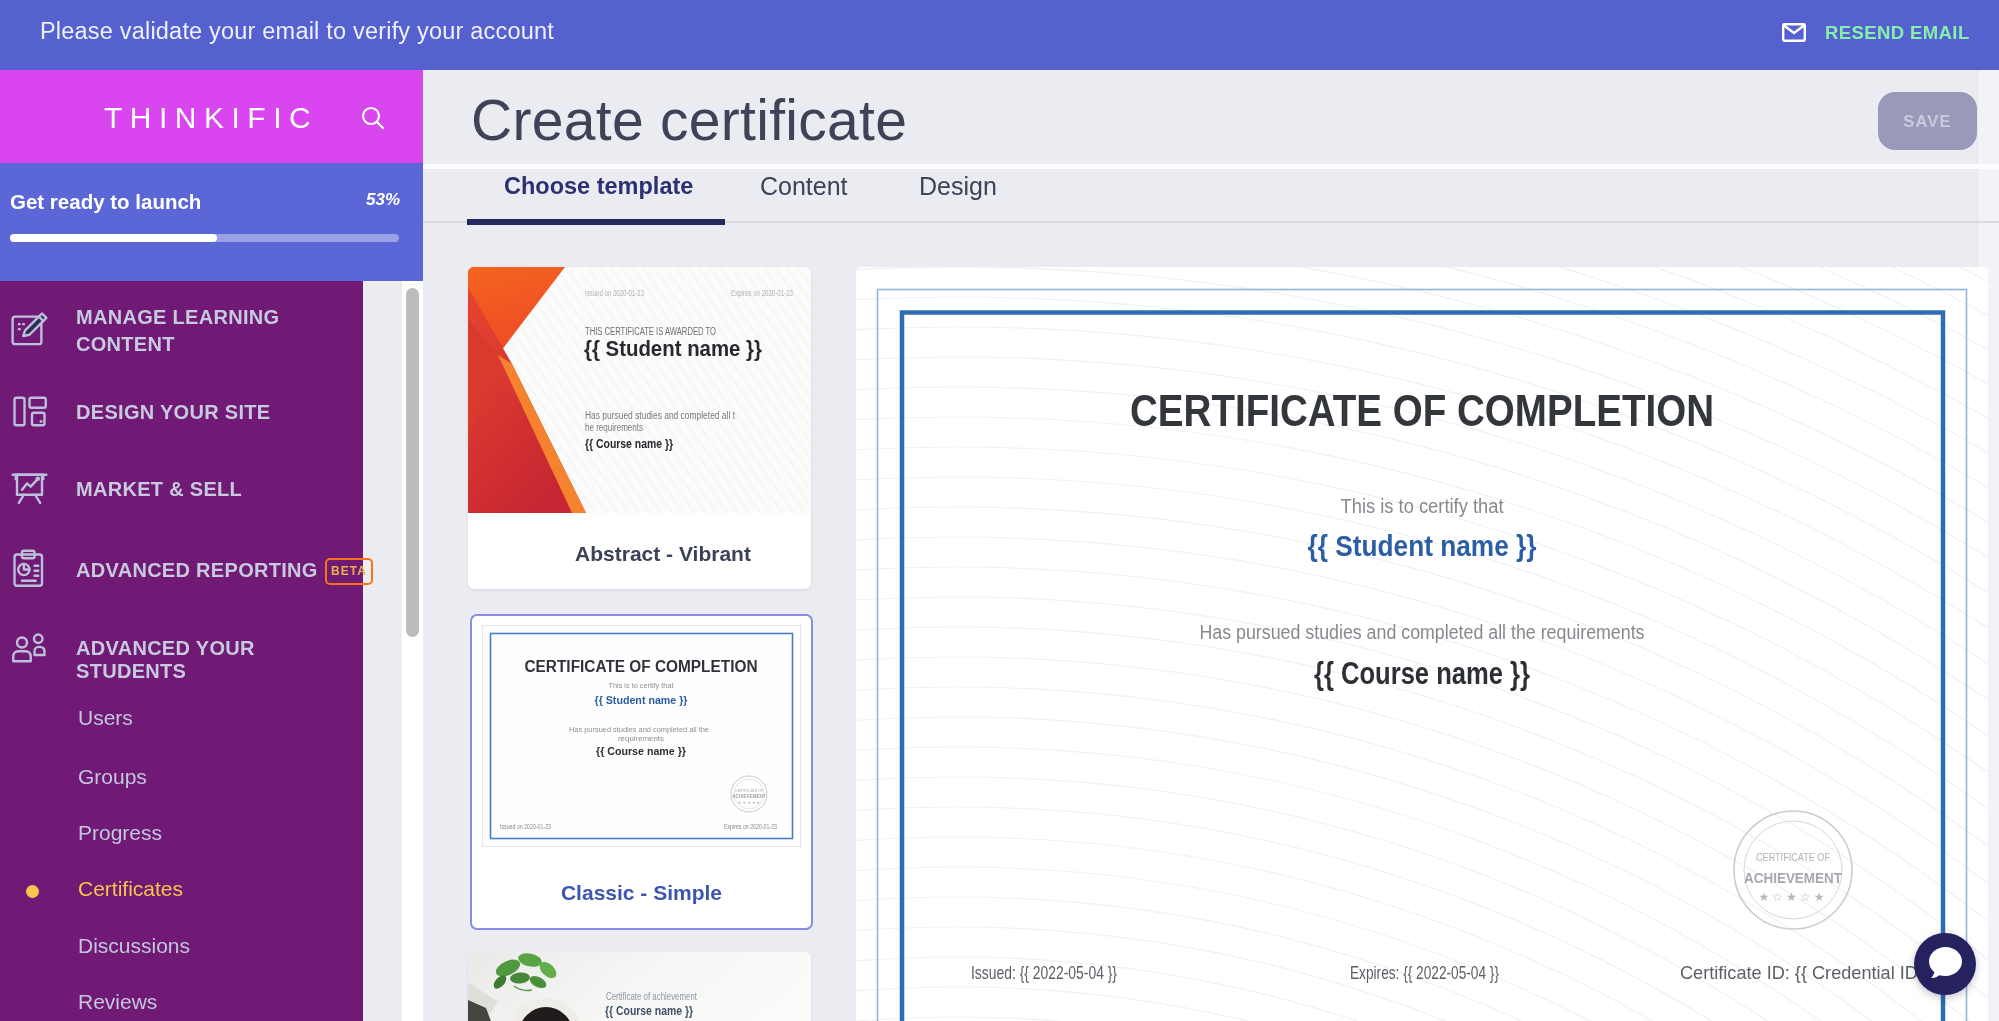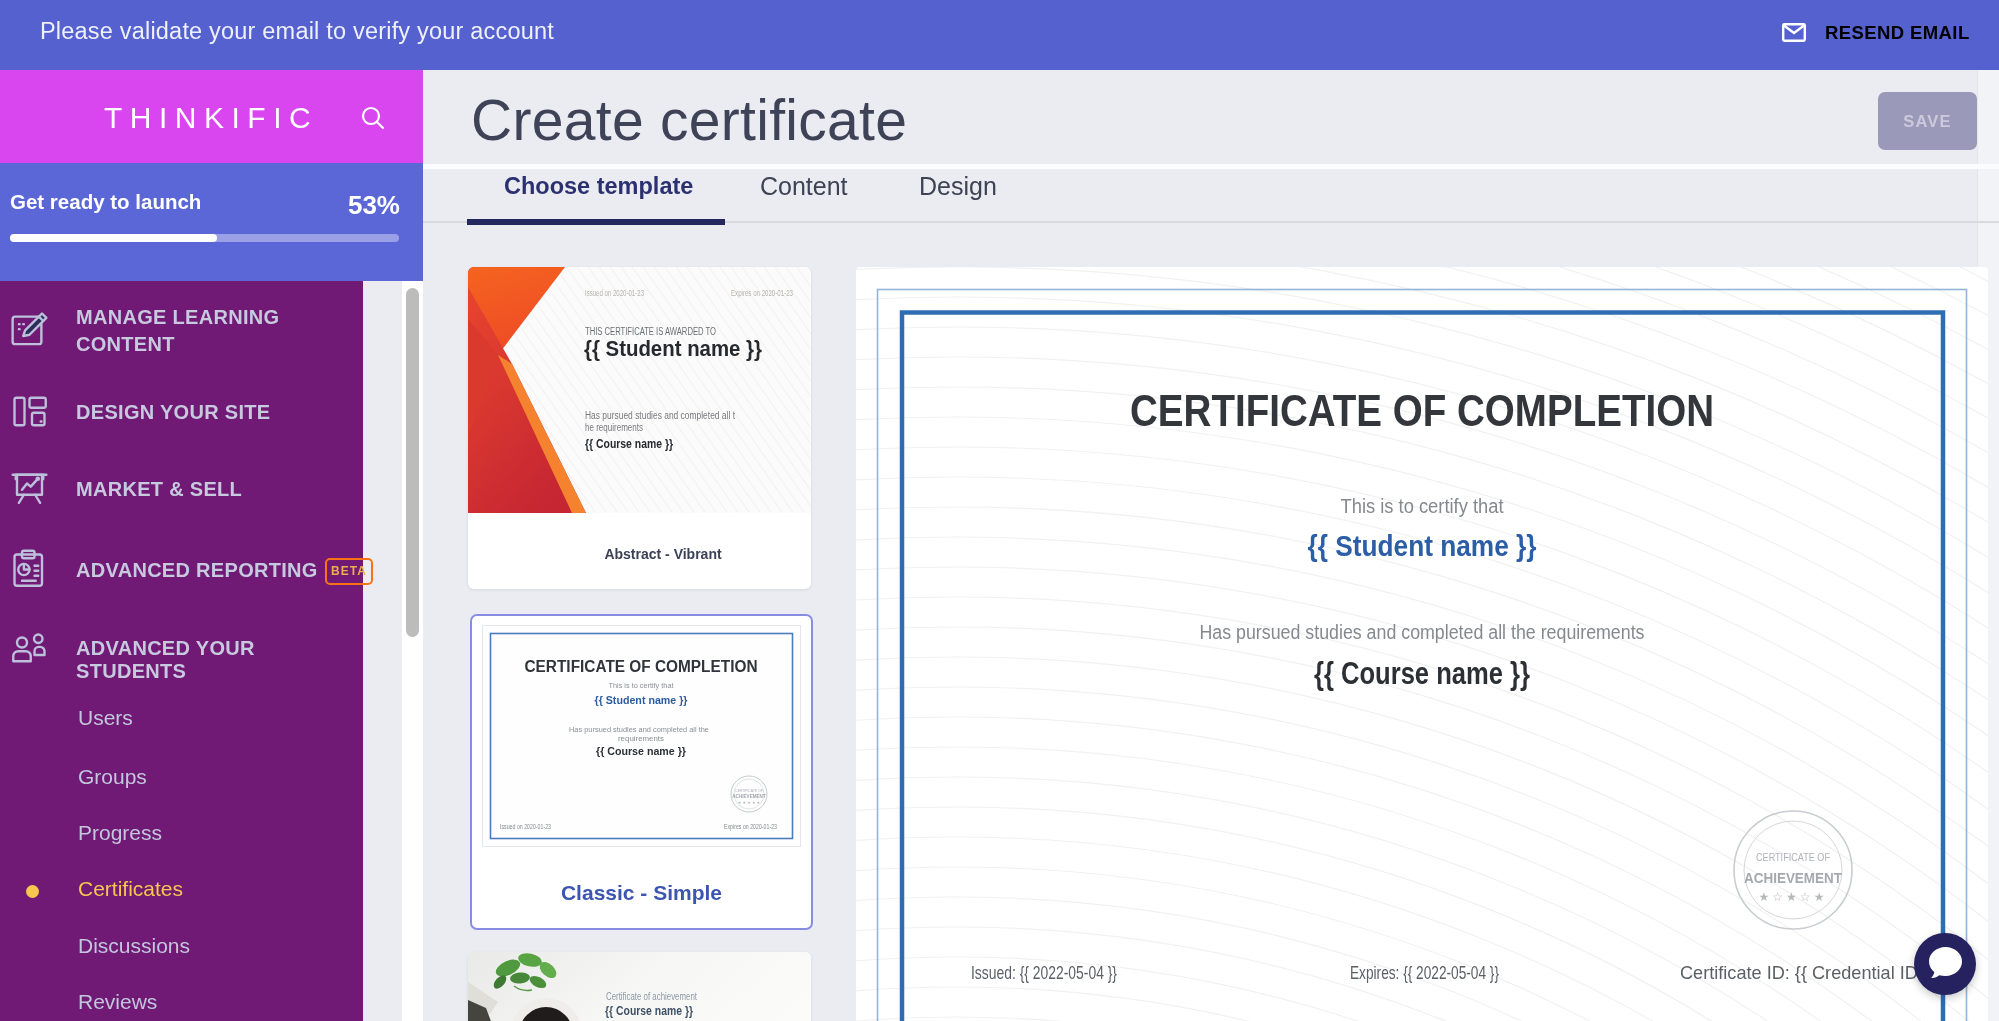--- a/index.html
+++ b/index.html
@@ -3,53 +3,53 @@
 <meta charset="utf-8">
 <style>
   * { margin:0; padding:0; box-sizing:border-box; }
   html,body { width:1999px; height:1021px; overflow:hidden; }
   body { position:relative; background:#ebecf1; font-family:"Liberation Sans", sans-serif; }
   .abs { position:absolute; }
 
   
   #banner { left:0; top:0; width:1999px; height:70px; background:#5661d0; }
   #banner .msg { left:20px; top:18px; font-size:23.5px; color:#eef0fa; letter-spacing:0.2px;margin-left:20px; }
-  #banner .resend { left:1825px; top:22px; font-size:18.5px; font-weight:700; color:#000000; letter-spacing:0.4px; }
+  #banner .resend { left:1825px; top:22px; font-size:18.5px; font-weight:700; color:#86efac; letter-spacing:0.4px; }
 
   
   #sbhead { left:0; top:70px; width:423px; height:93px; background:#d946ef; }
   #logo { left:104px; top:31px; font-size:30px; color:#ffffff; font-weight:400; letter-spacing:7.5px; }
   #ready { left:0; top:163px; width:423px; height:118px; background:#5b67d6; }
   #ready .t1 { left:10px; top:27px; font-size:20.5px; font-weight:700; color:#fff; }
-  #ready .t2 { right:23px; top:27px; font-size:26px; font-weight:700; color:#fff; }
+  #ready .t2 { right:23px; top:27px; font-size:17px; font-weight:700; color:#fff;font-style:italic; }
   #ready .track { left:10px; top:71px; width:389px; height:8px; border-radius:4px; background:rgba(255,255,255,0.38); }
   #ready .fill { left:10px; top:71px; width:207px; height:8px; border-radius:4px; background:#ffffff; }
   #nav { left:0; top:281px; width:363px; height:740px; background:#701a75; }
   #gutter { left:402px; top:281px; width:21px; height:740px; background:#ffffff; }
   #thumbbar { left:406px; top:288px; width:13px; height:349px; border-radius:7px; background:#bcbcbc; }
   .navitem { color:#c7cade; font-size:20px; font-weight:700; letter-spacing:0.3px; }
   .subitem { color:#c3c6dc; font-size:21px; font-weight:400; }
   .beta { position:absolute; left:325px; top:277px; width:48px; height:27px; border:2px solid #f97316; border-radius:5px; color:#eaaf4e; font-size:12px; font-weight:700; letter-spacing:1px; text-align:center; line-height:23px; }
   .dot { left:26px; top:882px; width:13px; height:13px; border-radius:50%; background:#f6c64f; }
 
   
   #title { left:471px; top:87px; font-size:57px; color:#3e4358; letter-spacing:0.3px; }
-  #saveBtn { left:1878px; top:92px; width:99px; height:58px; background:#9a99b9; border-radius:7px; color:#cbcadd; font-size:16.5px; font-weight:700; letter-spacing:1.2px; text-align:center; line-height:58px; }
+  #saveBtn { left:1878px; top:92px; width:99px; height:58px; background:#9a99b9; border-radius:17px; color:#cbcadd; font-size:16.5px; font-weight:700; letter-spacing:1.2px; text-align:center; line-height:58px; }
   #hline { left:423px; top:164px; width:1576px; height:5px; background:#fbfcfe; }
   .tab { font-size:25px; }
   #tab1 { left:504px; top:173px; color:#2b3070; font-weight:700; font-size:23.5px; }
   #tab2 { left:760px; top:172px; color:#3d4254; }
   #tab3 { left:919px; top:172px; color:#3d4254; }
   #tabline { left:423px; top:221px; width:1576px; height:2px; background:#d9dade; }
   #tabunder { left:467px; top:219px; width:258px; height:6px; background:#23285f; }
 
   
   .card { background:#fff; border-radius:6px; box-shadow:0 1px 3px rgba(40,44,63,0.10); }
   #card1 { left:468px; top:267px; width:343px; height:322px; }
-  #card1 .label { left:0; top:246px; width:390px; height:76px; text-align:center; line-height:82px; font-size:14px; font-weight:700; color:#3b4157; }
+  #card1 .label { left:0; top:246px; width:390px; height:76px; text-align:center; line-height:82px; font-size:21px; font-weight:700; color:#3b4157; }
   #card2 { left:470px; top:614px; width:343px; height:316px; border:2px solid #888de4; border-radius:7px; background:#fff; }
   #card2 .label { left:0; top:265px; width:339px; text-align:center; font-size:21px; font-weight:700; color:#3c55b0; }
   #card3 { left:468px; top:952px; width:343px; height:120px; }
 
   
   #preview { left:856px; top:267px; width:1132px; height:900px; background:#ffffff; border-radius:4px; }
 
   
   #chat { left:1914px; top:933px; width:62px; height:62px; border-radius:50%; background:#25225f; box-shadow:0 3px 8px rgba(0,0,0,0.22); }
 </style>

